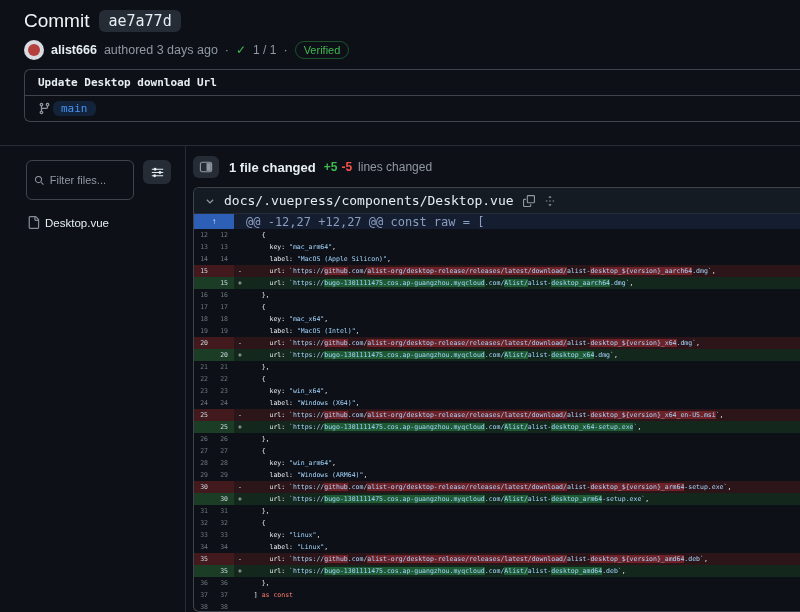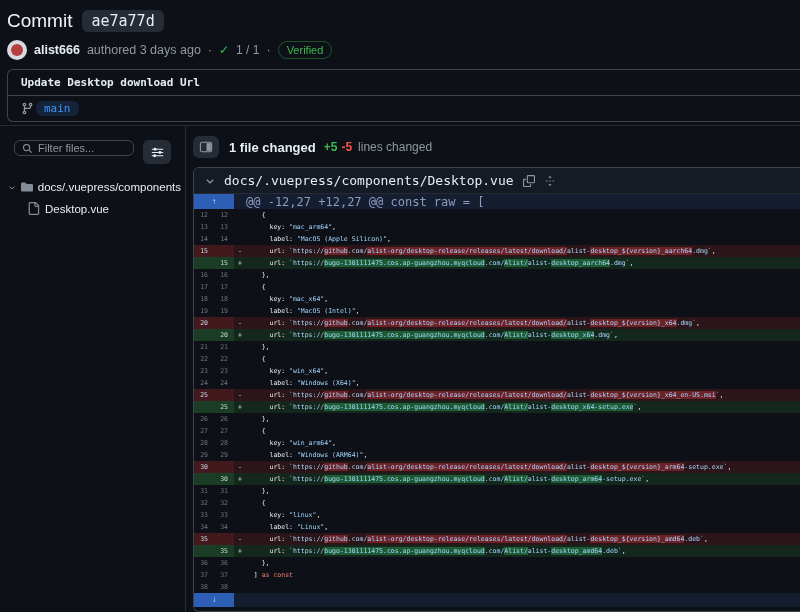--- a/index.html
+++ b/index.html
@@ -5,21 +5,21 @@
   * { margin:0; padding:0; box-sizing:border-box; }
   html,body { width:800px; height:612px; overflow:hidden; }
   body {
     background:#0d1117;
     color:#e6edf3;
     font-family:"Liberation Sans", sans-serif;
     display:flex; flex-direction:column;
   }
 
   
-  .page-header { padding:8px 16px 0 7px; flex:0 0 auto; }
+  .page-header { padding:8px 16px 0 24px; flex:0 0 auto; }
   .title-row { display:flex; align-items:center; gap:10px; margin-top:2px; }
   .page-title { font-size:19px; font-weight:400; color:#f0f3f6; }
   .sha-chip {
     font-family:"DejaVu Sans Mono", monospace; font-size:15px;
     background:#262c36; color:#e6edf3;
     padding:2px 9px; border-radius:6px;
   }
   .meta-row { display:flex; align-items:center; gap:7px; margin:8px 0 9px 0; font-size:12.5px; color:#9198a1; }
   .avatar {
     width:20px; height:20px; border-radius:50%;
@@ -32,21 +32,21 @@
   .author-name { color:#e6edf3; font-weight:700; font-size:12.5px; }
   .check-mark { color:#3fb950; font-size:12px; }
   .check-count { color:#9198a1; font-size:12px; }
   .verified-badge {
     color:#3fb950; border:1px solid rgba(46,160,67,.45);
     border-radius:999px; font-size:11px; line-height:16px; padding:0 8px;
     background:transparent;
   }
   .message-box {
     border:1px solid #3d444d; border-right:none;
-    border-radius:6px 0 0 6px; margin-right:-16px; margin-bottom:3px;
+    border-radius:6px 0 0 6px; margin-right:-16px; margin-bottom:23px;
   }
   .msg-row {
     padding:6px 13px; font-family:"DejaVu Sans Mono", monospace;
     font-size:11px; font-weight:700; color:#e6edf3;
   }
   .branch-row {
     border-top:1px solid #3d444d; padding:5px 13px;
     display:flex; align-items:center; gap:2px;
   }
   .branch-chip {
@@ -54,22 +54,22 @@
     color:#4493f8; background:rgba(56,139,253,.15);
     padding:1px 8px; border-radius:6px;
   }
 
   
   .content { flex:1; display:flex; border-top:1px solid #262c36; min-height:0; }
 
   .sidebar { width:186px; flex:0 0 auto; border-right:1px solid #262c36; padding-top:14px; }
   .filter-row { display:flex; gap:9px; padding:0 14px; margin-bottom:12px; }
   .filter-input {
-    flex:1; height:16px; border:1px solid #3d444d; border-radius:6px;
-    background:#0d1117; display:flex; align-items:center; gap:5px; padding:0 7px;
+    flex:1; height:40px; border:1px solid #3d444d; border-radius:6px;
+    background:#0d1117; display:flex; align-items:center; gap:5px; padding:0 7px;margin-left:12px;
   }
   .filter-input input {
     background:transparent; border:none; outline:none; width:100%;
     color:#e6edf3; font-size:11px; font-family:"Liberation Sans", sans-serif;
   }
   .filter-input input::placeholder { color:#9198a1; }
   .filter-btn {
     width:28px; height:24px; border-radius:6px; background:#262c36;
     display:flex; align-items:center; justify-content:center; border:none; cursor:pointer;
   }
@@ -178,29 +178,20 @@
             <g stroke="#e6edf3" stroke-width="1.4" fill="#e6edf3">
               <path d="M1 4h14M1 8h14M1 12h14"></path>
               <circle cx="5" cy="4" r="1.7" stroke="none"></circle>
               <circle cx="11" cy="8" r="1.7" stroke="none"></circle>
               <circle cx="4.5" cy="12" r="1.7" stroke="none"></circle>
             </g>
           </svg>
       </button>
     </div>
     <div class="tree">
-      <div class="tree-row">
-        <svg width="9" height="9" viewBox="0 0 16 16">
-            <path fill="none" stroke="#9198a1" stroke-width="2" d="M3 6l5 5 5-5"></path>
-          </svg>
-        <svg width="14" height="14" viewBox="0 0 16 16">
-            <path fill="#848d97" d="M1.75 2A1.75 1.75 0 0 0 0 3.75v8.5C0 13.216.784 14 1.75 14h12.5A1.75 1.75 0 0 0 16 12.25v-6.5A1.75 1.75 0 0 0 14.25 4H7.5a.25.25 0 0 1-.2-.1l-.9-1.2A1.75 1.75 0 0 0 5 2H1.75Z"></path>
-          </svg>
-        <span class="tree-label">docs/.vuepress/components</span>
-      </div>
       <div class="tree-row file">
         <svg width="13" height="13" viewBox="0 0 16 16">
             <path fill="#848d97" d="M2 1.75C2 .784 2.784 0 3.75 0h6.586c.464 0 .909.184 1.237.513l2.914 2.914c.329.328.513.773.513 1.237v9.586A1.75 1.75 0 0 1 13.25 16h-9.5A1.75 1.75 0 0 1 2 14.25Zm1.75-.25a.25.25 0 0 0-.25.25v12.5c0 .138.112.25.25.25h9.5a.25.25 0 0 0 .25-.25V6h-2.75A1.75 1.75 0 0 1 9 4.25V1.5Zm6.75.062V4.25c0 .138.112.25.25.25h2.688l-2.938-2.938Z"></path>
           </svg>
         <span class="tree-label">Desktop.vue</span>
       </div>
     </div>
   </div>
 
   <div class="main">

